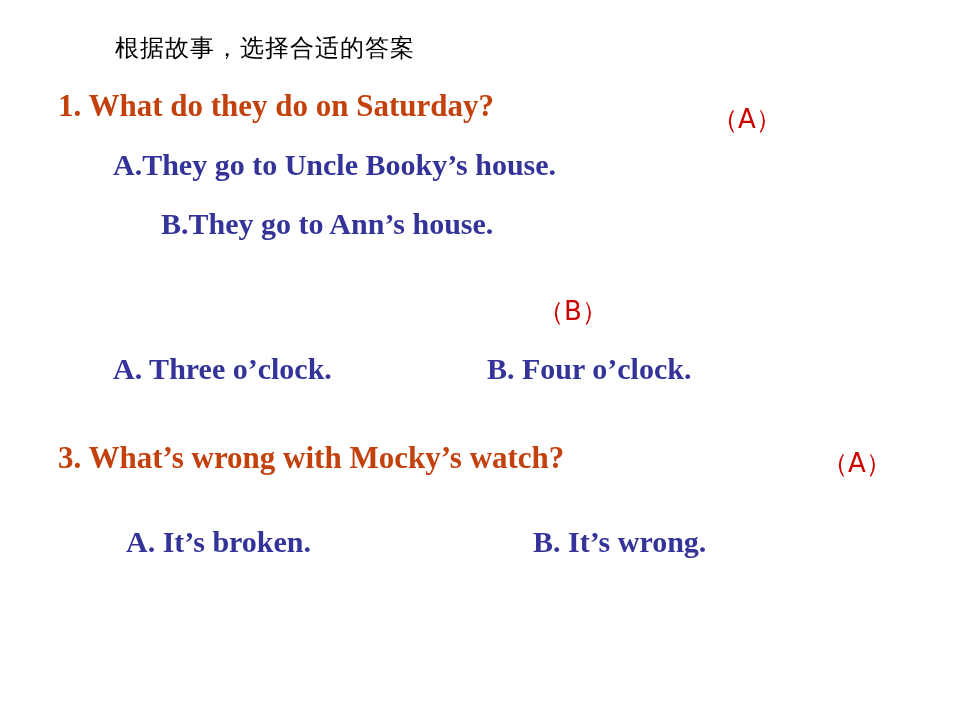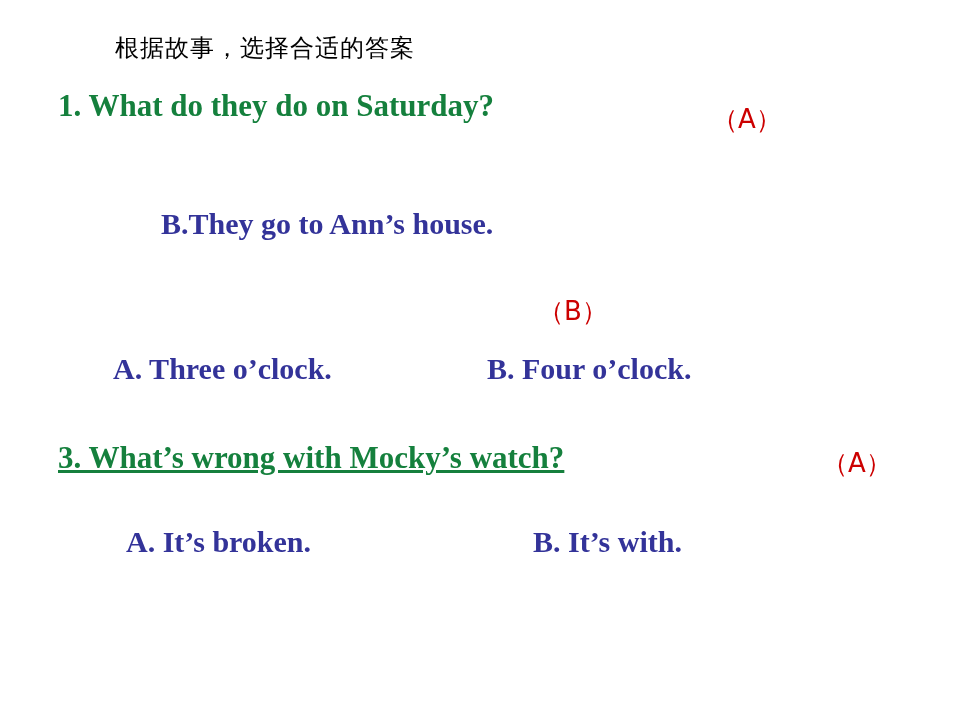--- a/index.html
+++ b/index.html
@@ -23,21 +23,21 @@
     left: 115px;
     top: 32px;
     font-family: "DejaVu Sans", sans-serif;
     font-size: 24px;
     color: #000000;
     letter-spacing: 1px;
   }
   .question {
     position: absolute;
     font-weight: bold;
-    color: #15803d;
+    color: #c2410c;
     font-size: 31px;
     white-space: nowrap;
   }
   .answer {
     position: absolute;
     font-weight: bold;
     color: #333399;
     font-size: 30px;
     white-space: nowrap;
   }
@@ -52,38 +52,39 @@
   #q1 { left: 58px; top: 88px; }
   #k1 { left: 712px; top: 102px; }
   #q1a { left: 113px; top: 148px; }
   #q1b { left: 113px; top: 207px; margin-left: 48px; }
   
   #q2 { left: 70px; top: 290px; }
   #k2 { left: 538px; top: 294px; }
   #q2a { left: 113px; top: 352px; }
   #q2b { left: 487px; top: 352px; }
   
-  #q3 { left: 58px; top: 440px; text-decoration: underline; }
+  #q3 { left: 58px; top: 440px; }
   #k3 { left: 822px; top: 446px; }
   #q3a { left: 126px; top: 525px; }
   #q3b { left: 533px; top: 525px; }
 </style>
 </head>
 <body>
 
 <div class="slide">
 
   <div class="instruction">根据故事，选择合适的答案</div>
 
   <div class="question" id="q1">1. What do they do on Saturday?</div>
   <div class="key" id="k1">（A）</div>
+  <div class="answer" id="q1a">A.They go to Uncle Booky’s house.</div>
   <div class="answer" id="q1b">B.They go to Ann’s house.</div>
 
   <div class="key" id="k2">（B）</div>
   <div class="answer" id="q2a">A. Three o’clock.</div>
   <div class="answer" id="q2b">B. Four o’clock.</div>
 
   <div class="question" id="q3">3. What’s wrong with Mocky’s watch?</div>
   <div class="key" id="k3">（A）</div>
   <div class="answer" id="q3a">A. It’s broken.</div>
-  <div class="answer" id="q3b">B. It’s with.</div>
+  <div class="answer" id="q3b">B. It’s wrong.</div>
 
 </div>
 
 </body></html>

